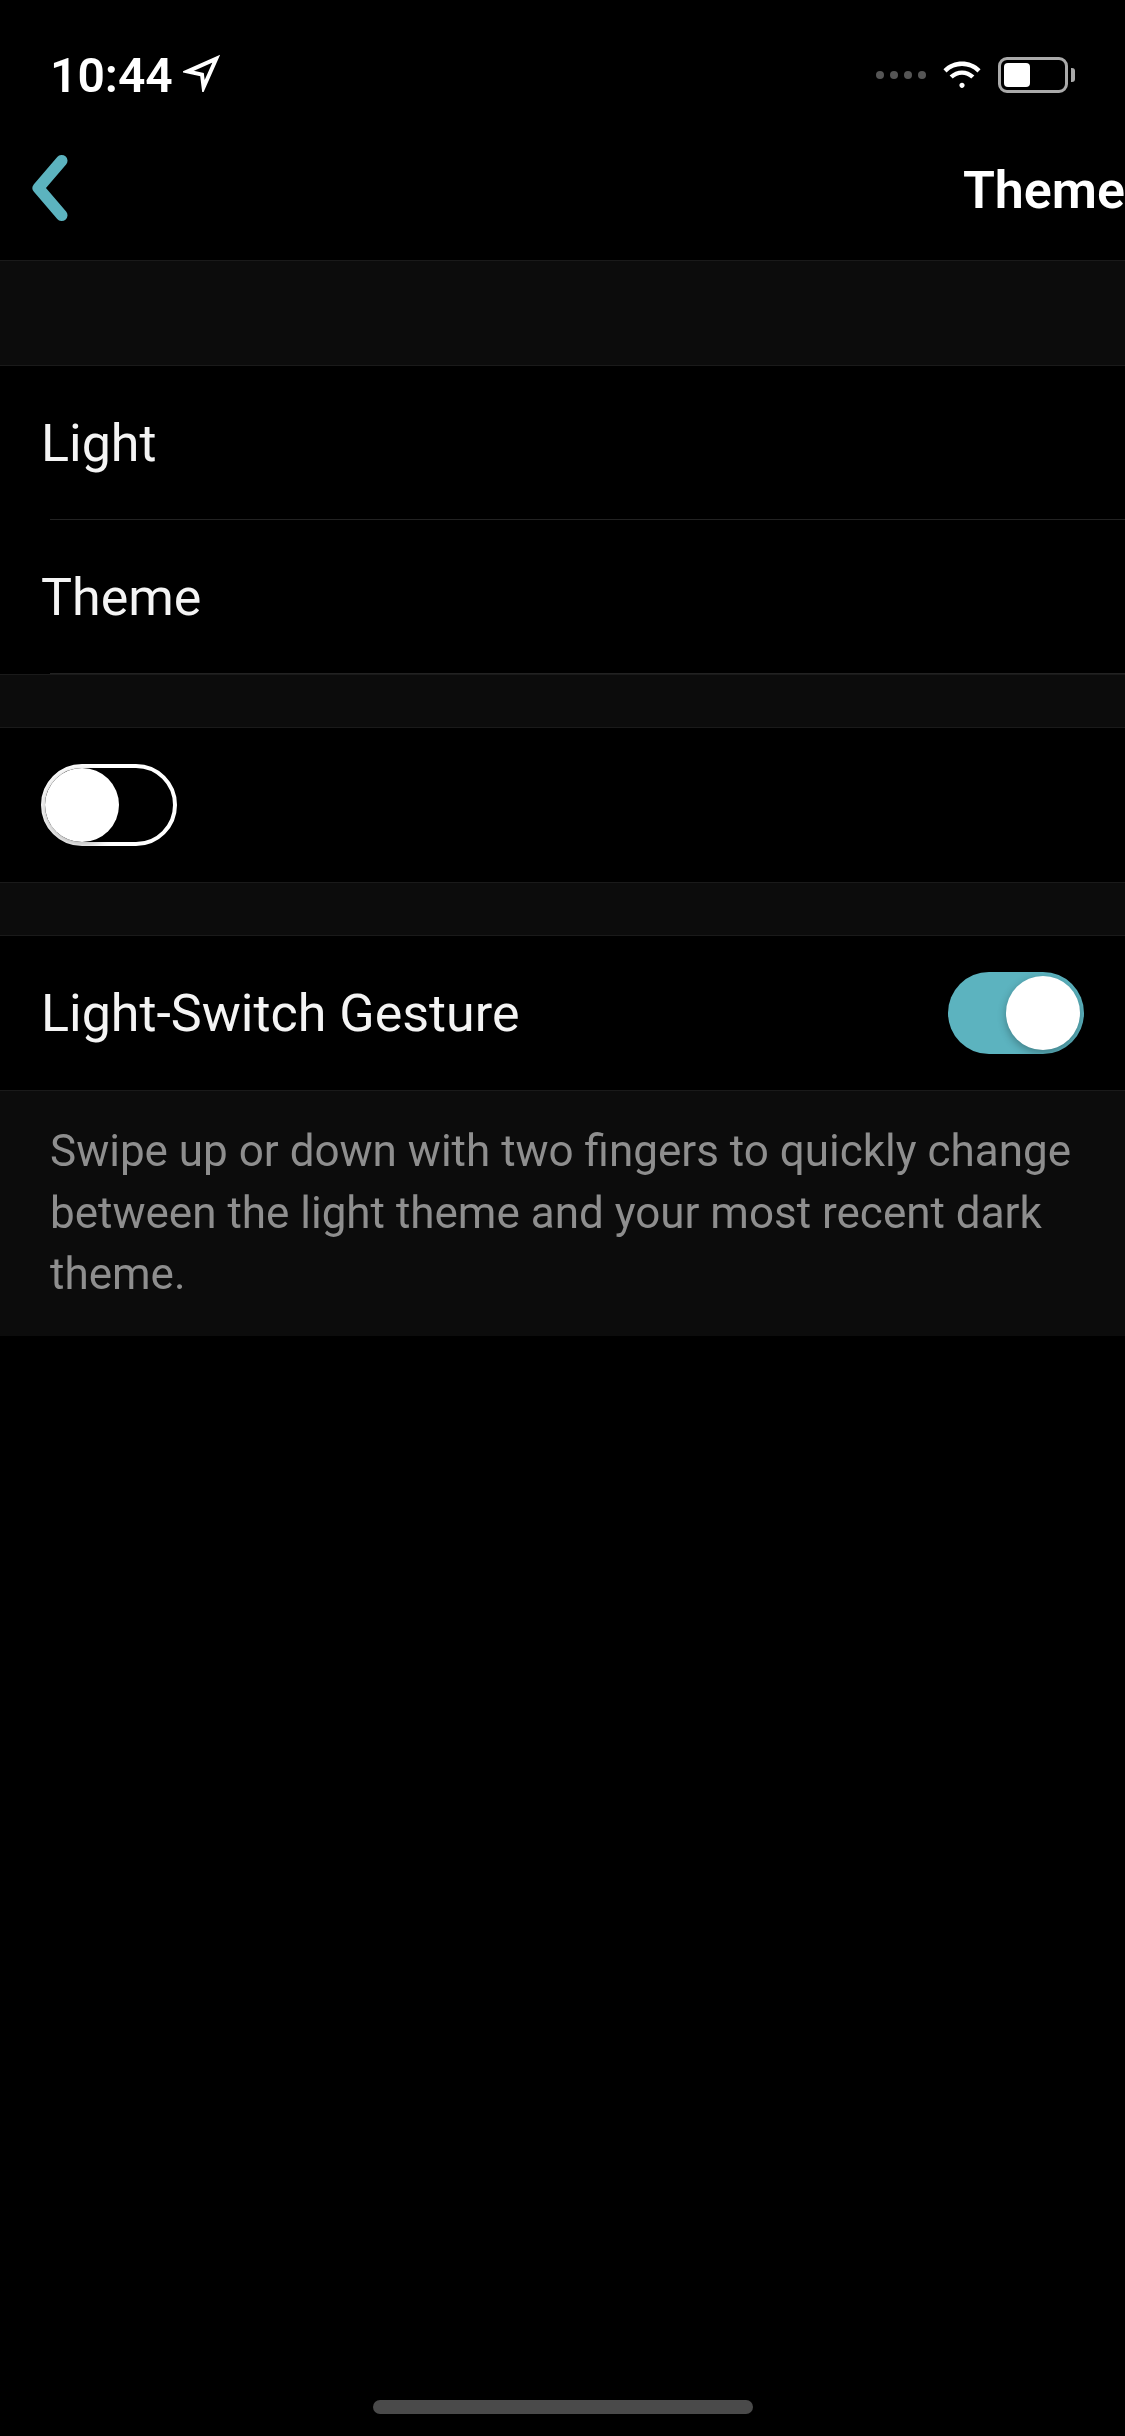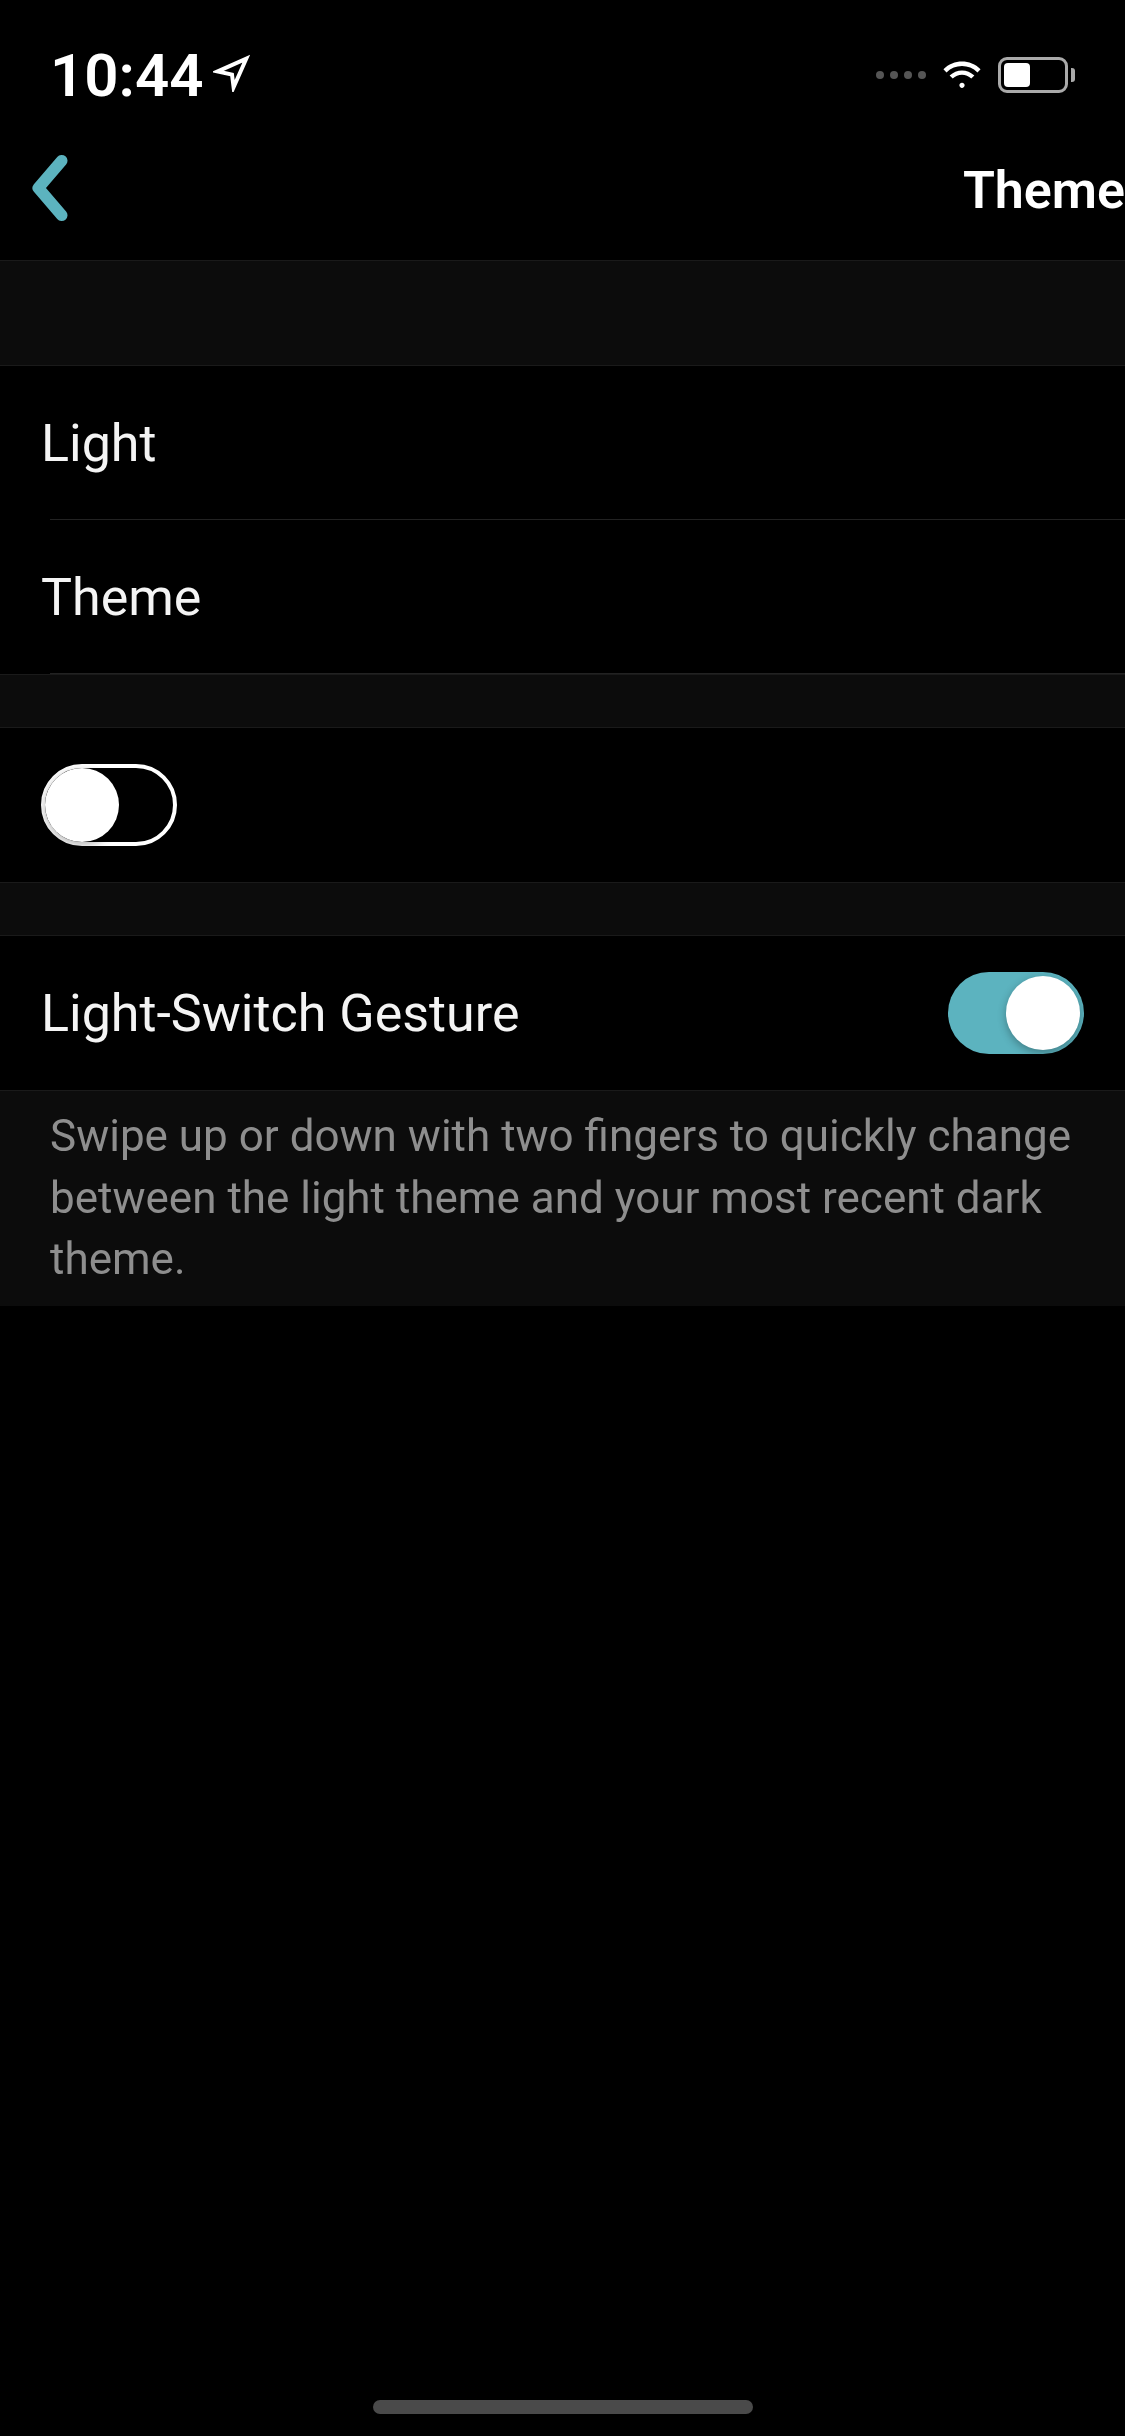--- a/index.html
+++ b/index.html
@@ -22,21 +22,21 @@
       align-items: center;
       padding: 30px 50px 0 50px;
       height: 120px;
     }
     .status-left {
       display: flex;
       align-items: center;
       gap: 10px;
     }
     .status-time {
-      font-size: 60px;
+      font-size: 48px;
       font-weight: 600;
     }
     .location-icon svg {
       width: 38px;
       height: 38px;
       fill: none;
       stroke: #ffffff;
       stroke-width: 2.5;
     }
     .status-right {
@@ -185,21 +185,21 @@
       height: 74px;
       background: #ffffff;
       border-radius: 50%;
       box-shadow: 0 3px 8px rgba(0,0,0,0.3);
     }
     .toggle-off .knob {
       top: 50%;
       transform: translateY(-50%);
     }
     .footer-text {
-      padding: 15px 50px;
+      padding: 30px 50px;
       font-size: 44px;
       line-height: 1.4;
       color: #8e8e8e;
       border-top: 1px solid #1a1a1a;
       background: #0c0c0c;
     }
     .home-indicator {
       position: absolute;
       bottom: 22px;
       left: 50%;

